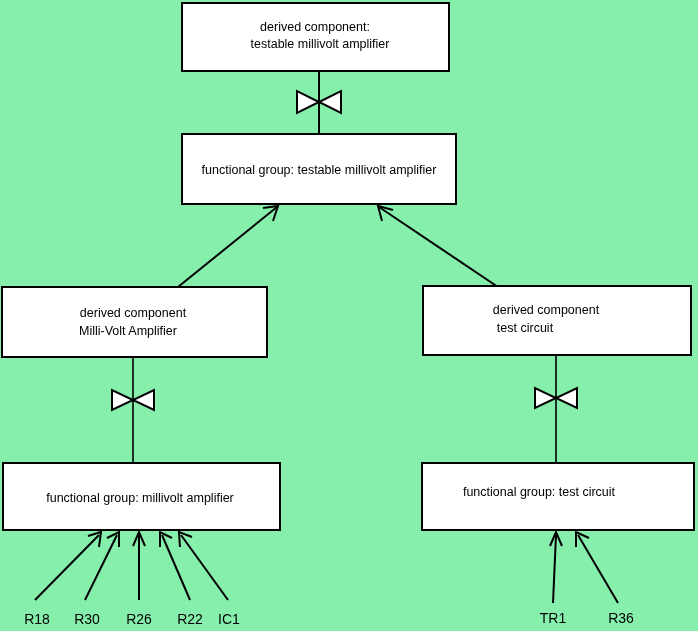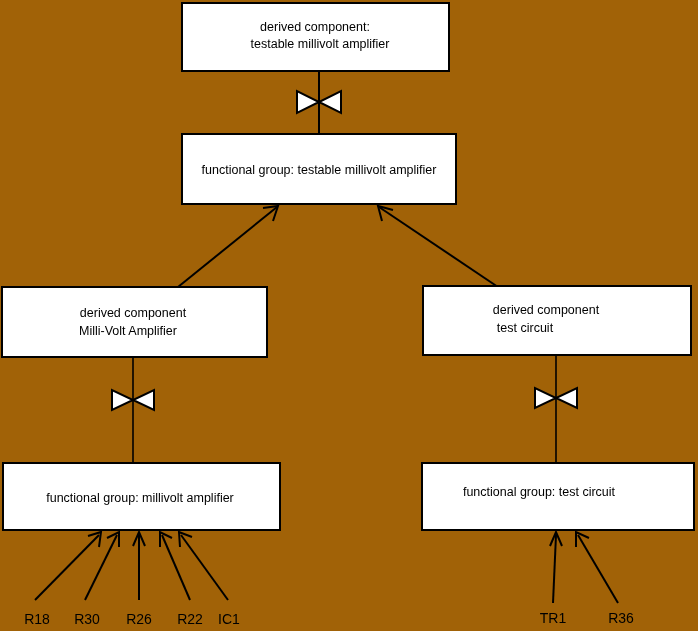--- a/index.html
+++ b/index.html
@@ -7,21 +7,21 @@
     padding: 0;
     background: #ffffff;
   }
   body {
     font-family: "Liberation Sans", sans-serif;
   }
   #diagram-root {
     position: relative;
     width: 698px;
     height: 631px;
-    background: #a16207;
+    background: #86efac;
     overflow: hidden;
   }
   svg#diagram-canvas {
     position: absolute;
     top: 0;
     left: 0;
     width: 698px;
     height: 631px;
     display: block;
   }

